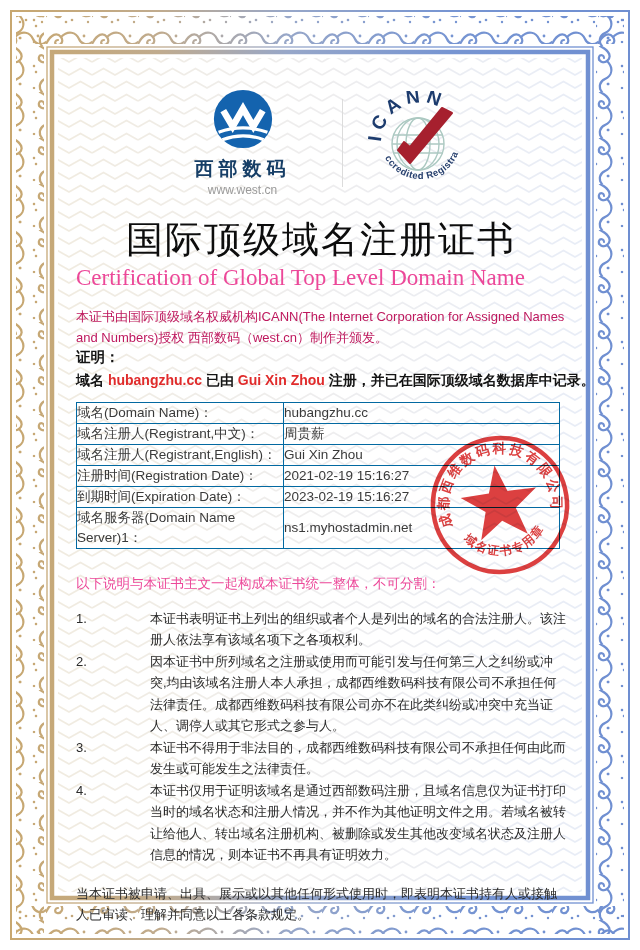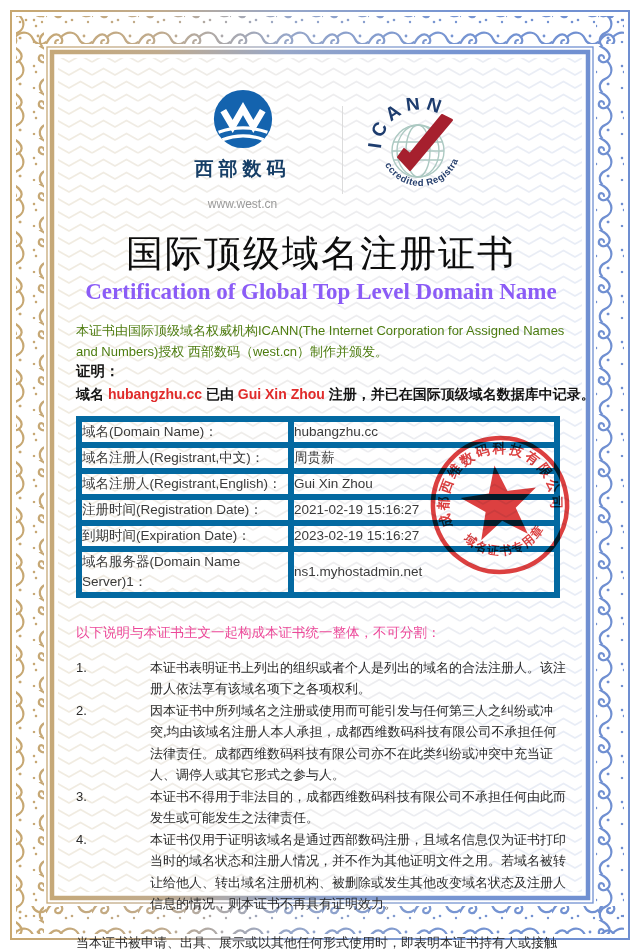--- a/index.html
+++ b/index.html
@@ -4,34 +4,34 @@
 <style>
   html,body{margin:0;padding:0;background:#fff;}
   .page{position:relative;width:640px;height:950px;background:#ffffff;overflow:hidden;
         font-family:"Liberation Sans",sans-serif;color:#333;}
   .frame-svg{position:absolute;left:0;top:0;z-index:0;pointer-events:none;}
   .content{position:absolute;left:76px;top:0;width:490px;z-index:1;}
 
   .brand-row{margin-top:88px;display:flex;justify-content:center;align-items:center;}
   .west-logo{width:150px;text-align:center;}
   .brand-cn{font-size:19px;font-weight:bold;color:#163e66;letter-spacing:5px;margin-top:2px;}
-  .brand-url{font-size:12px;color:#9a9a9a;margin-top:15px;}
+  .brand-url{font-size:12px;color:#9a9a9a;margin-top:1px;}
   .logo-divider{width:1px;height:88px;background:#dcdcdc;margin:0 24px;}
   .icann-badge{width:108px;height:104px;}
 
   .title{margin-top:24px;text-align:center;font-size:37px;font-weight:normal;color:#0d0d0d;letter-spacing:2px;line-height:1.05;}
-  .subtitle{margin-top:5px;text-align:center;font-size:23px;color:#8b5cf6;font-family:"Liberation Serif",serif;font-weight:bold;}
-
-  .intro{margin-top:15px;font-size:13px;line-height:21px;color:#4d7c0f;}
+  .subtitle{margin-top:5px;text-align:left;font-size:23px;color:#ec4899;font-family:"Liberation Serif",serif;}
+
+  .intro{margin-top:15px;font-size:13px;line-height:21px;color:#be185d;}
   .proof-label{margin-top:0;font-size:14.5px;font-weight:bold;color:#141414;}
   .proof-line{margin-top:5px;font-size:14px;font-weight:bold;color:#141414;white-space:nowrap;}
   .red{color:#e02b2b;}
 
   table.domain-table{margin-top:12px;border-collapse:collapse;width:484px;font-size:13.5px;color:#3a3a3a;}
-  table.domain-table td{border:6px solid #0369a1;height:20px;padding:0 0;line-height:20px;}
+  table.domain-table td{border:1px solid #0369a1;height:20px;padding:0 0;line-height:20px;}
   td.lbl{width:206px;}
 
   .terms-intro{margin-top:26px;font-size:13.5px;color:#ec4899;}
   .terms{margin-top:15px;}
   .term{display:flex;font-size:13px;line-height:21.5px;color:#2b2b2b;}
   .term .num{width:26px;flex:none;}
   .term .txt{flex:1;margin-left:48px;}
 
   .agreement{margin-top:17px;font-size:13px;line-height:21.5px;color:#2b2b2b;}
 

